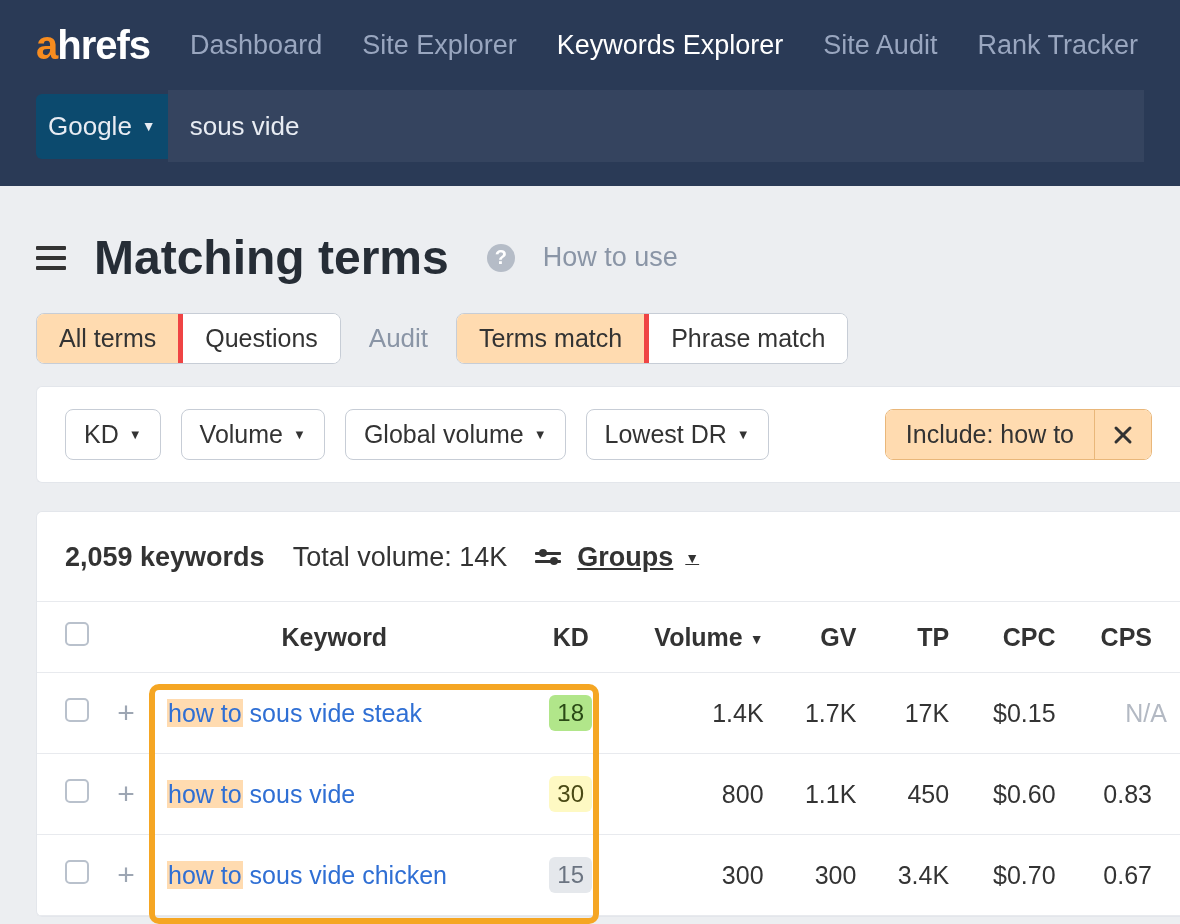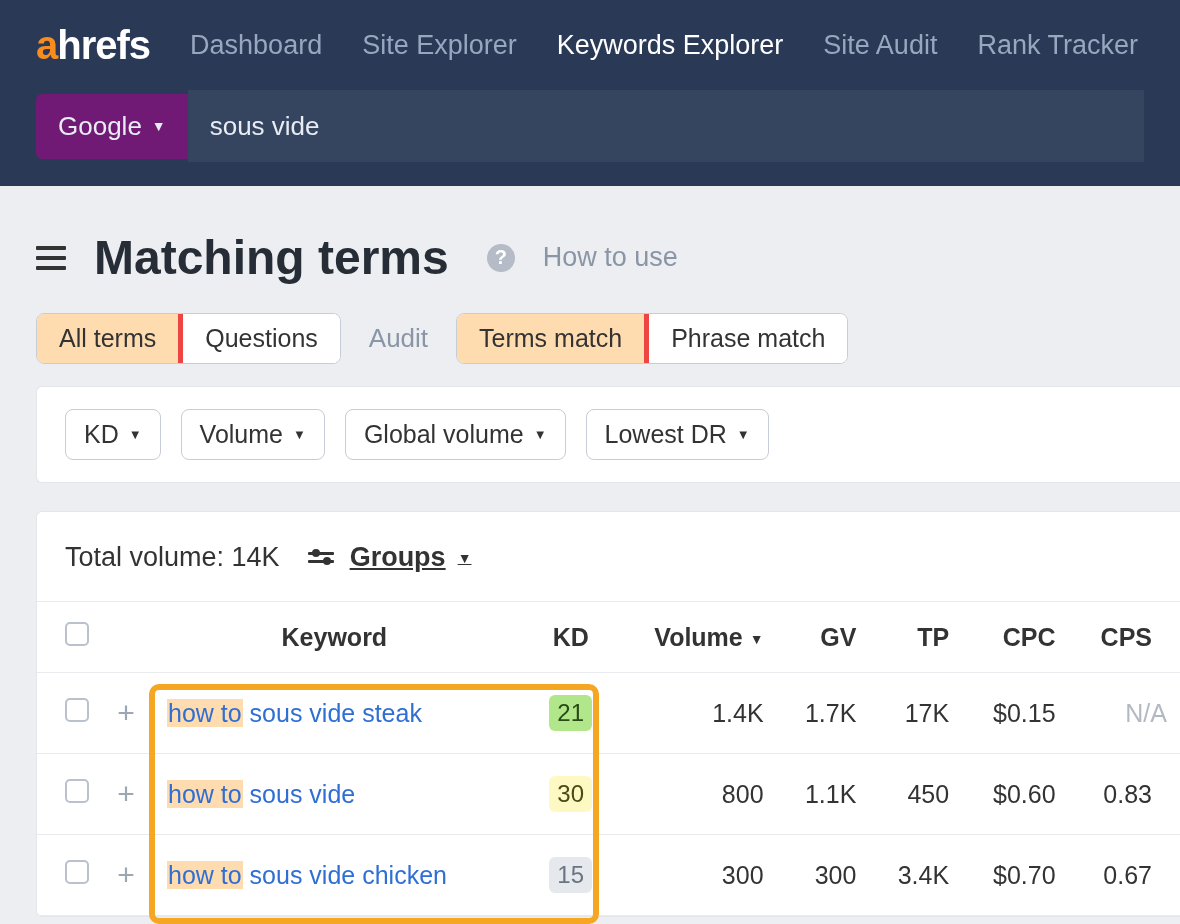--- a/index.html
+++ b/index.html
@@ -43,28 +43,28 @@
   }
   .nav-item.active { color: #fff; }
   .topnav-row2 {
     display: flex;
     align-items: center;
     height: 72px;
     padding: 0 36px;
     gap: 0;
   }
   .engine-select {
-    background: #701a75;
+    background: #0c4a6e;
     color: #e8ecf3;
     font-size: 26px;
     display: flex;
     align-items: center;
     gap: 10px;
     height: 65px;
-    padding: 0 22px;
+    padding: 0 12px;
     border-radius: 6px 0 0 6px;
     cursor: pointer;
   }
   .engine-select .tri { font-size: 14px; }
   .search-box {
     background: #35445f;
     color: #e8ecf3;
     font-size: 26px;
     height: 72px;
     flex: 1;
@@ -365,25 +365,35 @@
     <span class="tri">▼</span>
   </div>
   <div class="filter-chip">
     <span>Global volume</span>
     <span class="tri">▼</span>
   </div>
   <div class="filter-chip">
     <span>Lowest DR</span>
     <span class="tri">▼</span>
   </div>
+  <div class="include-chip">
+    <div class="lbl">Include: how to</div>
+    <div class="x">
+      <svg width="20" height="20" viewBox="0 0 20 20">
+        <line x1="3" y1="3" x2="17" y2="17" stroke="#333" stroke-width="3" stroke-linecap="round"></line>
+        <line x1="17" y1="3" x2="3" y2="17" stroke="#333" stroke-width="3" stroke-linecap="round"></line>
+      </svg>
+    </div>
+  </div>
 </div>
 
 <div class="results-wrap">
   <div class="results-panel">
     <div class="stats-row">
+      <span class="kw-count">2,059 keywords</span>
       <span>Total volume: 14K</span>
       <span class="groups">
         <span class="sliders-icon">
           <span class="line"></span>
             <span class="line"></span>
         </span>
         <span>Groups</span>
         <span class="tri">▼</span>
       </span>
     </div>
@@ -405,21 +415,21 @@
           <th>TP</th>
           <th>CPC</th>
           <th style="padding-right:28px">CPS</th>
         </tr>
       </thead>
       <tbody id="rows-body">
           <tr>
             <td class="chk-col"><span class="chk"></span></td>
             <td class="plus-col">+</td>
             <td class="kw-col"><a><span class="hl">how to</span> sous vide steak</a></td>
-            <td class="kd-col"><span class="kd-badge kd-21">21</span></td>
+            <td class="kd-col"><span class="kd-badge kd-21">18</span></td>
             <td>1.4K</td>
             <td>1.7K</td>
             <td>17K</td>
             <td>$0.15</td>
             <td class="na" style="padding-right:13px">N/A</td>
           </tr>
           <tr>
             <td class="chk-col"><span class="chk"></span></td>
             <td class="plus-col">+</td>
             <td class="kw-col"><a><span class="hl">how to</span> sous vide</a></td>

